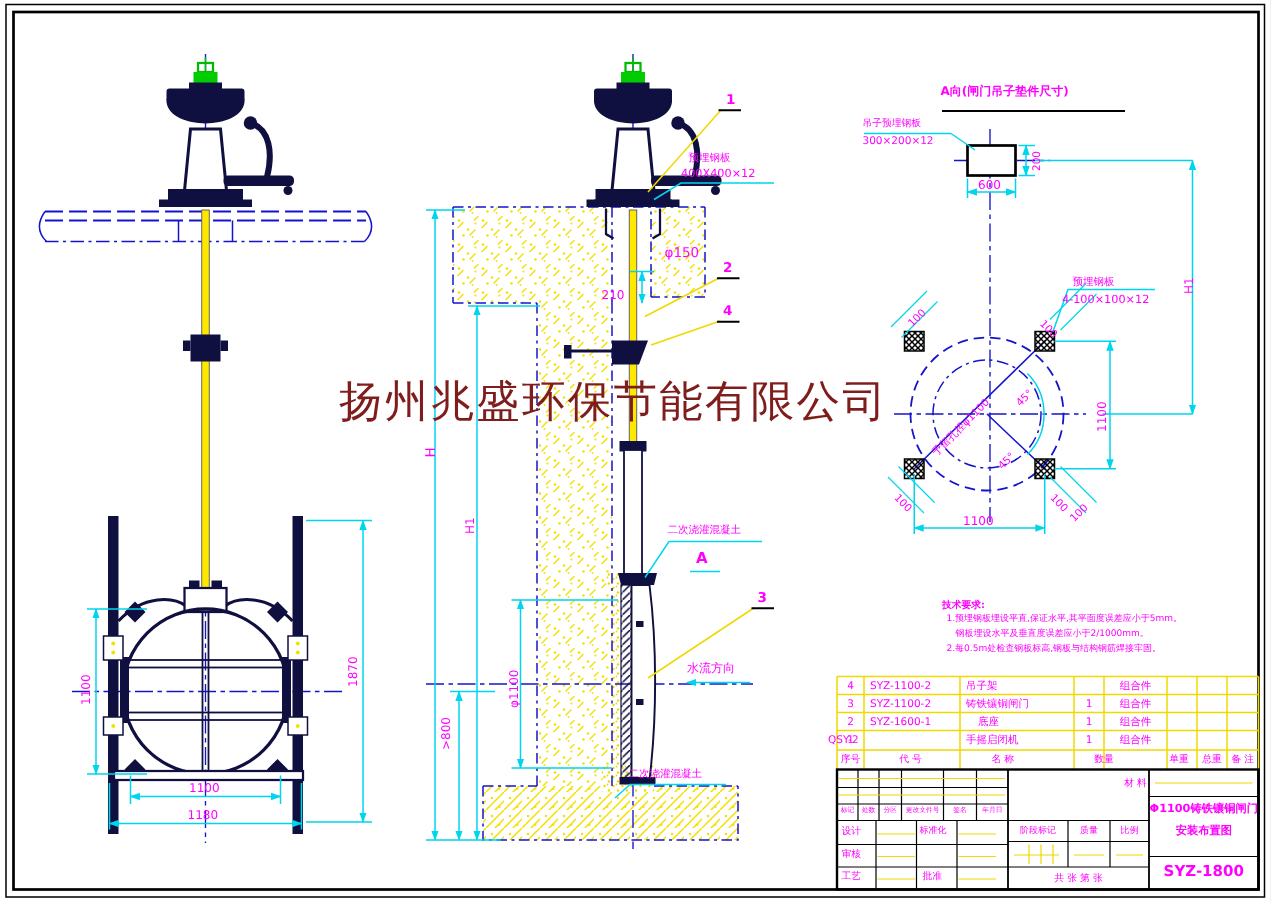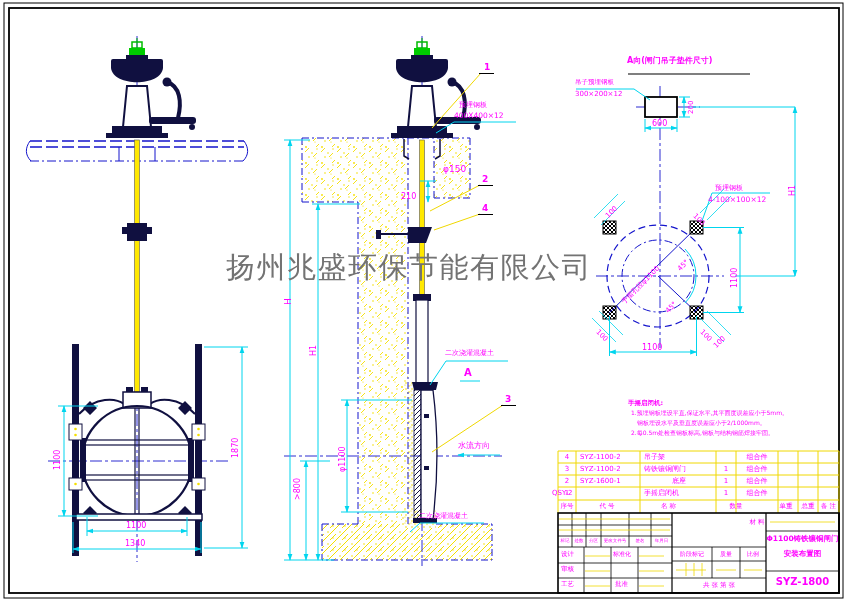--- a/index.html
+++ b/index.html
@@ -8,21 +8,21 @@
   #linework{position:absolute;left:0;top:0;z-index:1;}
   .lbl{position:absolute;color:#ff00ff;font:7px/1.15 "DejaVu Sans",sans-serif;
        white-space:nowrap;z-index:5;}
   .s45{font-size:4.5px;} .s6{font-size:6px;} .s65{font-size:6.5px;} .s7{font-size:7px;}
   .s75{font-size:7.5px;} .s8{font-size:8px;} .s9{font-size:9px;} .s10{font-size:10px;}
   .b{font-weight:bold;}
   .ctr{text-align:center;}
   .r90{transform:rotate(-90deg);transform-origin:0 0;}
   .r45{transform:rotate(-45deg);transform-origin:0 0;}
   .r45p{transform:rotate(45deg);transform-origin:0 0;}
-  #watermark{position:absolute;left:226px;top:248px;z-index:6;color:#737373;
+  #watermark{position:absolute;left:226px;top:248px;z-index:6;color:#7f1d1d;
              font-size:29px;letter-spacing:1.5px;white-space:nowrap;
              font-family:"DejaVu Sans",sans-serif;}
 </style>
 </head>
 <body>
 
 <div id="sheet">
 
 <svg id="linework" width="847" height="602" viewBox="0 0 847 602">
   <defs>
@@ -245,21 +245,21 @@
     <path d="M559 519 H670 M559 530 H670"></path>
     <path d="M585 556 H610 M639 556 H664 M585 571 H610 M639 571 H664 M585 586 H610 M639 586 H664"></path>
     <path d="M676 570 H706 M716 570 H736 M744 570 H762 M770 522 H835"></path>
     <path d="M686 563 V576 M694 563 V576 M702 563 V576"></path>
   </g>
 </svg>
 
 <span class="lbl s8 r90" style="left:53px;top:470px">1100</span>
 <span class="lbl s8 r90" style="left:231px;top:458px">1870</span>
 <span class="lbl s8" style="left:126px;top:521px">1100</span>
-<span class="lbl s8" style="left:125px;top:539px">1340</span>
+<span class="lbl s8" style="left:125px;top:539px">1180</span>
 
 <span class="lbl s9 b" style="left:484px;top:62px">1</span>
 <span class="lbl s9 b" style="left:482px;top:174px">2</span>
 <span class="lbl s9 b" style="left:482px;top:203px">4</span>
 <span class="lbl s9 b" style="left:505px;top:394px">3</span>
 
 <span class="lbl s7" style="left:459px;top:101px">预埋钢板</span>
 <span class="lbl s75" style="left:454px;top:112px">400X400×12</span>
 <span class="lbl s9" style="left:443px;top:164px">φ150</span>
 <span class="lbl s8" style="left:401px;top:192px">210</span>
@@ -284,21 +284,21 @@
 <span class="lbl s7 r45" style="left:664px;top:309px">45°</span>
 <span class="lbl s7 r45" style="left:604px;top:214px">100</span>
 <span class="lbl s7 r45p" style="left:697px;top:212px">100</span>
 <span class="lbl s7 r45p" style="left:600px;top:328px">100</span>
 <span class="lbl s7 r45p" style="left:704px;top:328px">100</span>
 <span class="lbl s7 r45" style="left:712px;top:344px">100</span>
 <span class="lbl s8" style="left:642px;top:343px">1100</span>
 <span class="lbl s8 r90" style="left:730px;top:288px">1100</span>
 <span class="lbl s8 r90" style="left:788px;top:196px">H1</span>
 
-<span class="lbl s65 b" style="left:628px;top:400px">手摇启闭机:</span>
+<span class="lbl s65 b" style="left:628px;top:400px">技术要求:</span>
 <span class="lbl s6" style="left:631px;top:410px">1.预埋钢板埋设平直,保证水平,其平面度误差应小于5mm。</span>
 <span class="lbl s6" style="left:637px;top:420px">钢板埋设水平及垂直度误差应小于2/1000mm。</span>
 <span class="lbl s6" style="left:631px;top:430px">2.每0.5m处检查钢板标高,钢板与结构钢筋焊接牢固。</span>
 
 <span class="lbl s65 ctr" style="left:558px;top:503px;width:18px">序号</span>
 <span class="lbl s65 ctr" style="left:576px;top:503px;width:62px">代  号</span>
 <span class="lbl s65 ctr" style="left:640px;top:503px;width:57px">名  称</span>
 <span class="lbl s65 ctr" style="left:716px;top:503px;width:40px">数量</span>
 <span class="lbl s65 ctr" style="left:736px;top:519px;width:42px">材  料</span>
 <span class="lbl s65 ctr" style="left:778px;top:503px;width:16px">单重</span>
@@ -312,21 +312,21 @@
 <span class="lbl s7 ctr" style="left:736px;top:453px;width:42px">组合件</span>
 
 <span class="lbl s7 ctr" style="left:558px;top:465px;width:18px">3</span>
 <span class="lbl s7" style="left:580px;top:465px">SYZ-1100-2</span>
 <span class="lbl s7" style="left:644px;top:465px">铸铁镶铜闸门</span>
 <span class="lbl s7 ctr" style="left:716px;top:465px;width:20px">1</span>
 <span class="lbl s7 ctr" style="left:736px;top:465px;width:42px">组合件</span>
 
 <span class="lbl s7 ctr" style="left:558px;top:477px;width:18px">2</span>
 <span class="lbl s7" style="left:580px;top:477px">SYZ-1600-1</span>
-<span class="lbl s7" style="left:672px;top:477px">底座</span>
+<span class="lbl s7" style="left:652px;top:477px">底座</span>
 <span class="lbl s7 ctr" style="left:716px;top:477px;width:20px">1</span>
 <span class="lbl s7 ctr" style="left:736px;top:477px;width:42px">组合件</span>
 
 <span class="lbl s7 ctr" style="left:558px;top:489px;width:18px">1</span>
 <span class="lbl s7" style="left:552px;top:489px">QSY-2</span>
 <span class="lbl s7" style="left:644px;top:489px">手摇启闭机</span>
 <span class="lbl s7 ctr" style="left:716px;top:489px;width:20px">1</span>
 <span class="lbl s7 ctr" style="left:736px;top:489px;width:42px">组合件</span>
 
 <span class="lbl s45 ctr" style="left:558px;top:538px;width:14px">标记</span>

